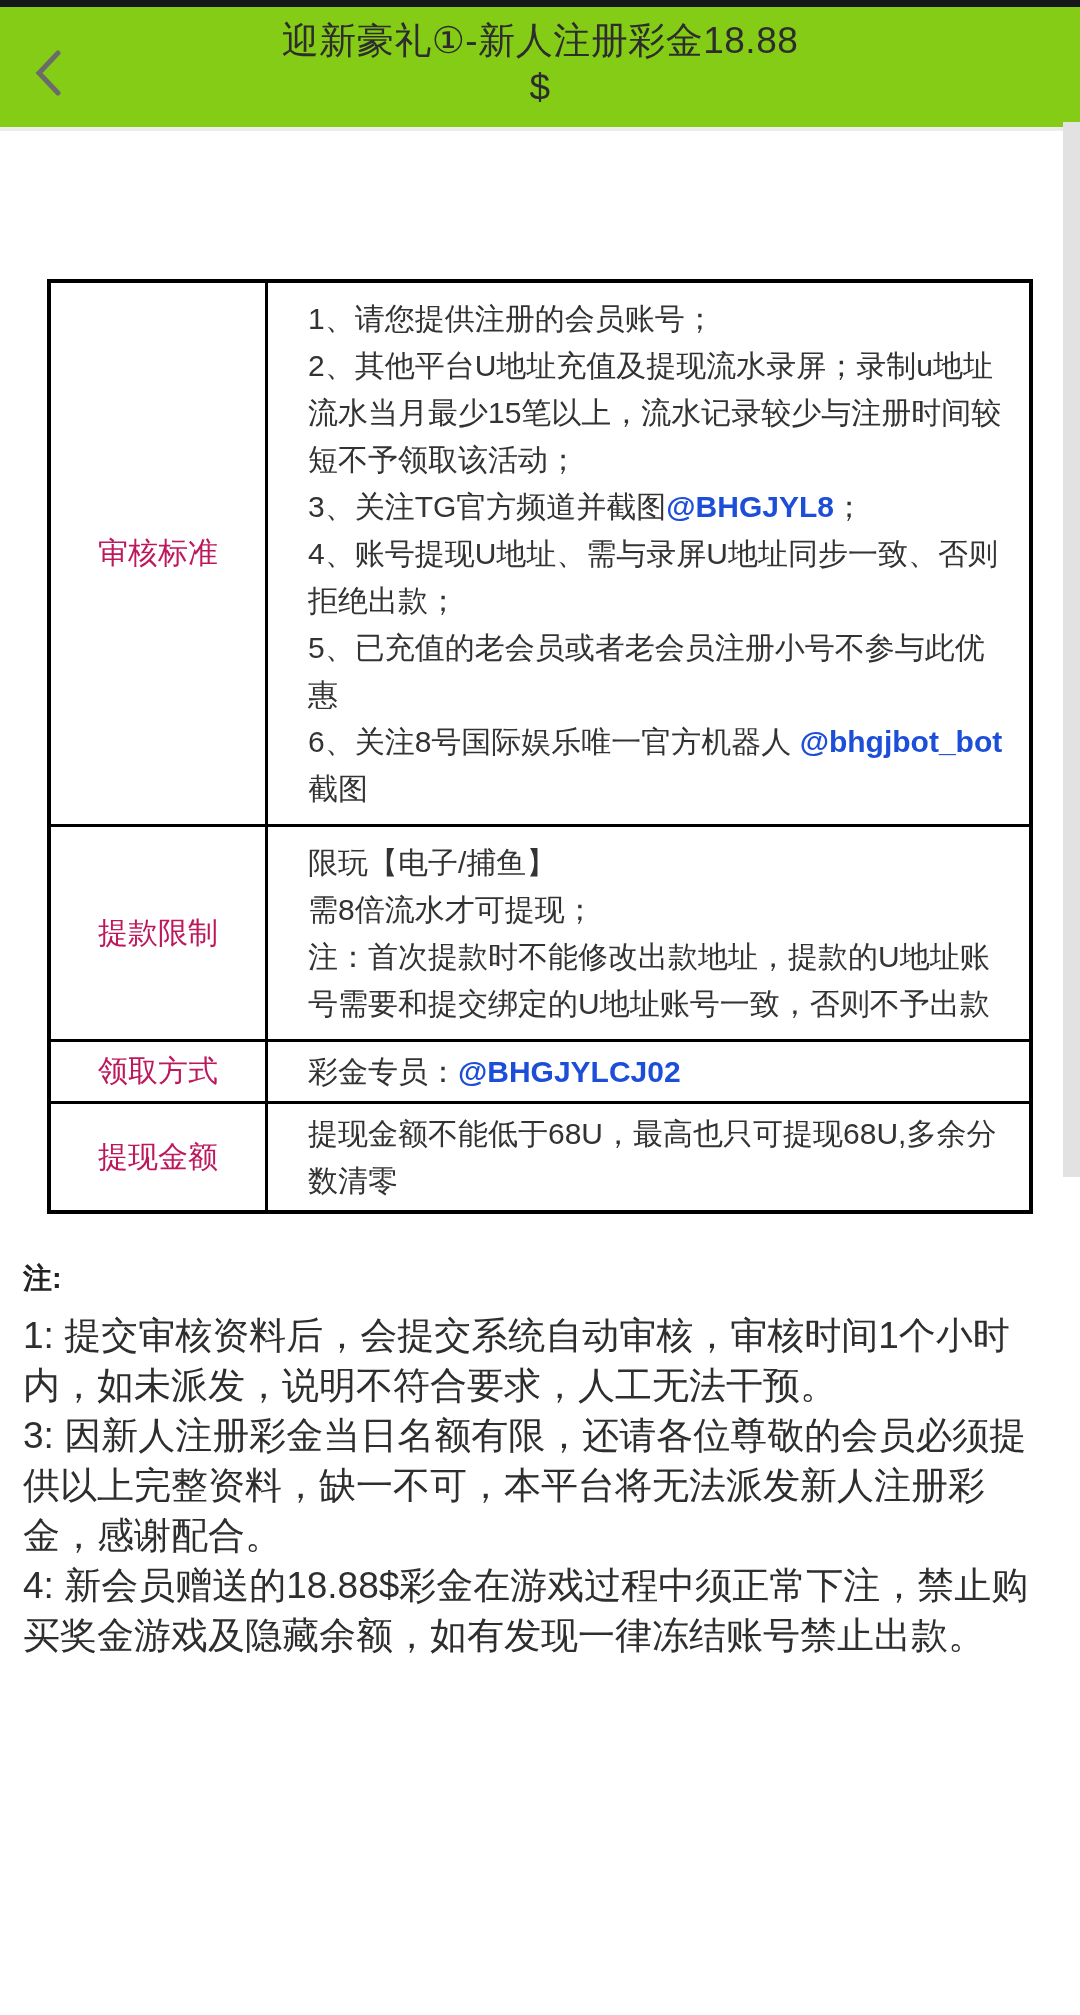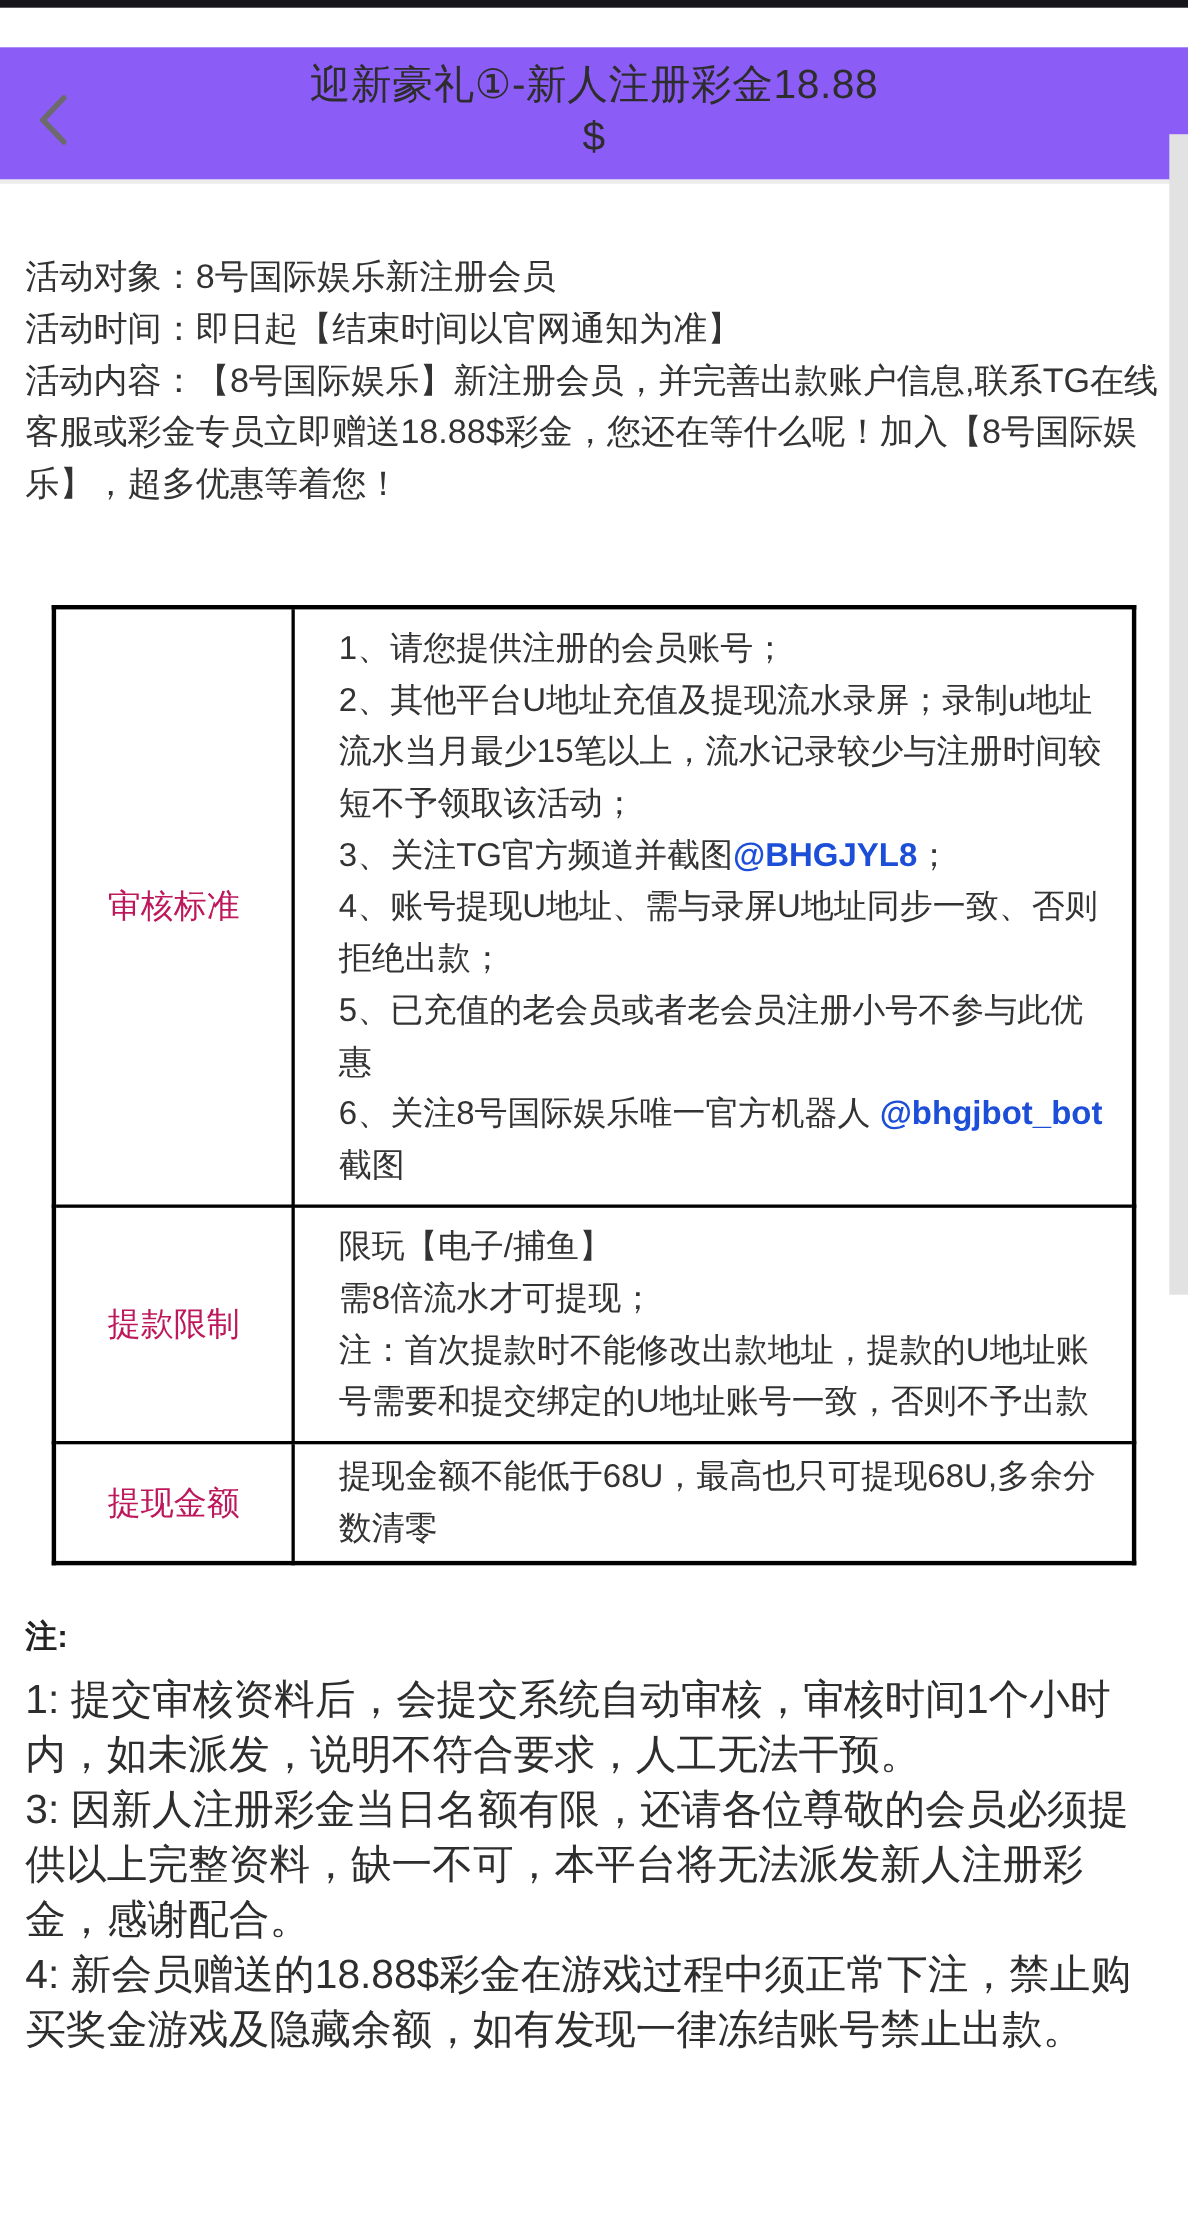--- a/index.html
+++ b/index.html
@@ -13,22 +13,21 @@
     color: #333333;
   }
   .status-bar {
     width: 100%;
     height: 7px;
     background: #17171b;
   }
   header.app-header {
     position: relative;
     height: 120px;
-    background: #8b5cf6;
-    margin-top: 36px;
+    background: #84cc16;
   }
   .back-btn {
     position: absolute;
     left: 26px;
     top: 40px;
     width: 44px;
     height: 52px;
     display: flex;
     align-items: center;
     justify-content: center;
@@ -142,25 +141,20 @@
       <polyline points="23,3 4,23 23,43" fill="none" stroke="#6b6b6b" stroke-width="5" stroke-linecap="round" stroke-linejoin="miter"></polyline>
     </svg>
   </button>
   <h1 class="page-title"><span>迎新豪礼①-新人注册彩金18.88</span><br><span>$</span></h1>
 </header>
 
 <div class="header-divider"></div>
 
 <main class="content">
 
-  <div class="intro">
-    <p>活动对象：8号国际娱乐新注册会员</p>
-    <p>活动时间：即日起【结束时间以官网通知为准】</p>
-    <p>活动内容：【8号国际娱乐】新注册会员，并完善出款账户信息,联系TG在线客服或彩金专员立即赠送18.88$彩金，您还在等什么呢！加入【8号国际娱乐】，超多优惠等着您！</p>
-  </div>
 
   <table class="promo-table">
     <tbody>
         <tr>
       <td class="t-label">审核标准</td>
       <td class="t-content">
         <div>1、请您提供注册的会员账号；</div>
         <div>2、其他平台U地址充值及提现流水录屏；录制u地址流水当月最少15笔以上，流水记录较少与注册时间较短不予领取该活动；</div>
         <div><span>3、关注TG官方频道并截图</span><span class="red-handle">@BHGJYL8</span><span>；</span></div>
         <div>4、账号提现U地址、需与录屏U地址同步一致、否则拒绝出款；</div>
@@ -170,20 +164,24 @@
     </tr>
     <tr>
       <td class="t-label">提款限制</td>
       <td class="t-content">
         <div>限玩【电子/捕鱼】</div>
         <div>需8倍流水才可提现；</div>
         <div>注：首次提款时不能修改出款地址，提款的U地址账号需要和提交绑定的U地址账号一致，否则不予出款</div>
       </td>
     </tr>
     <tr class="thin-row">
+      <td class="t-label">领取方式</td>
+      <td class="t-content"><span>彩金专员：</span><span class="red-handle">@BHGJYLCJ02</span></td>
+    </tr>
+    <tr class="thin-row">
       <td class="t-label">提现金额</td>
       <td class="t-content">提现金额不能低于68U，最高也只可提现68U,多余分数清零</td>
     </tr>
   </tbody>
     </table>
 
   <div class="notes">
     <p class="notes-heading">注:</p>
     <p class="note-item">1: 提交审核资料后，会提交系统自动审核，审核时间1个小时内，如未派发，说明不符合要求，人工无法干预。</p>
     <p class="note-item">3: 因新人注册彩金当日名额有限，还请各位尊敬的会员必须提供以上完整资料，缺一不可，本平台将无法派发新人注册彩金，感谢配合。</p>

